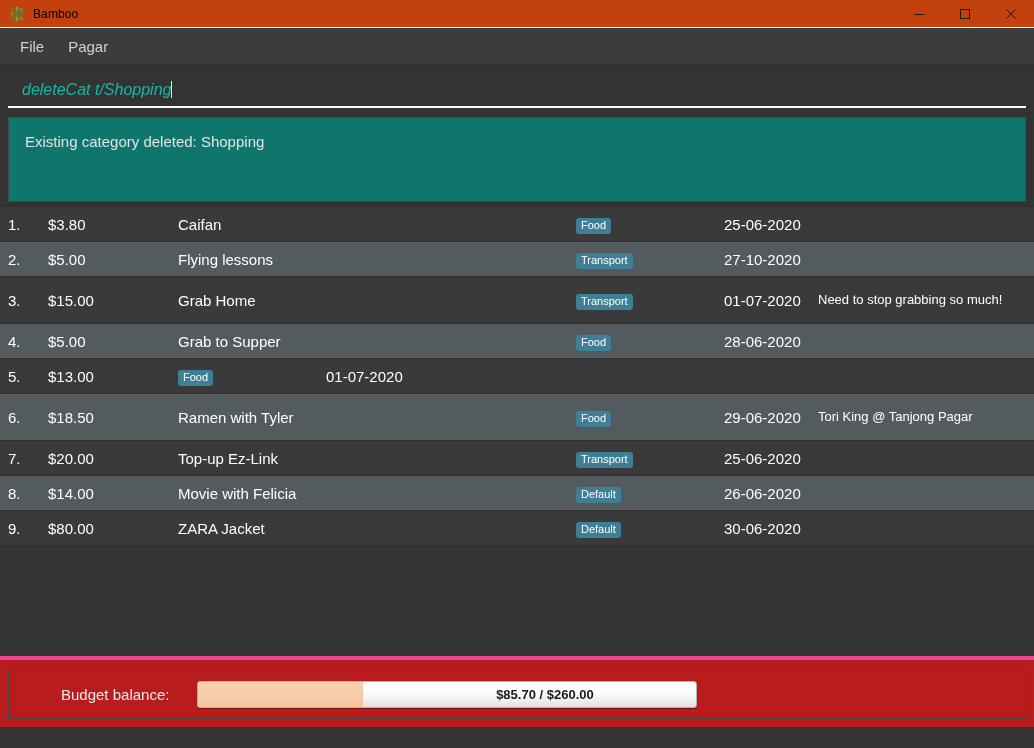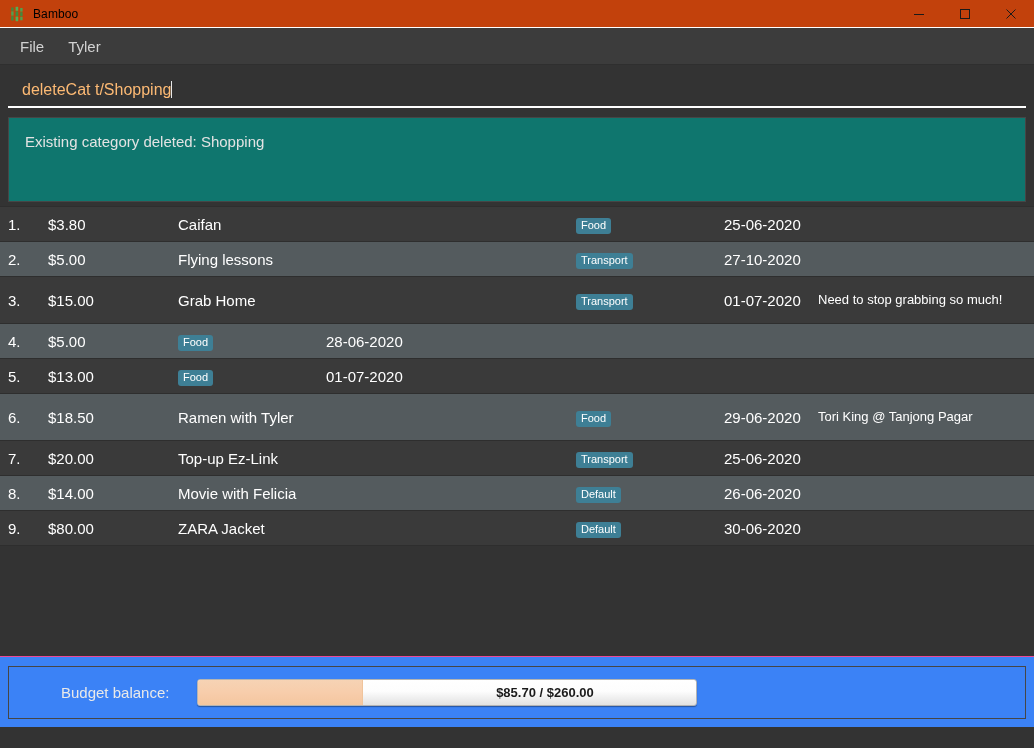--- a/index.html
+++ b/index.html
@@ -68,22 +68,23 @@
     width: 100%;
     border-bottom: 2px solid #ffffff;
     padding: 0 0 7px 14px;
     display: flex;
     align-items: baseline;
     position: relative;
     top: 5px;
   }
   #command-text {
     font-size: 16px;
-    color: #fdba74;
+    color: #14b8a6;
     white-space: pre;
+    font-style: italic;
   }
   #command-caret {
     display: inline-block;
     width: 1px;
     height: 17px;
     background: #e9e9e9;
     position: relative;
     top: 3px;
   }
 
@@ -164,22 +165,22 @@
     flex: 0 0 216px;
     width: 216px;
     font-size: 13px;
     line-height: 1.32;
     padding-right: 6px;
   }
 
   
   #footer {
     height: 71px;
-    background: #3b82f6;
-    border-top: 1px solid #ec4899;
+    background: #b91c1c;
+    border-top: 4px solid #ec4899;
     padding: 9px 8px 8px 8px;
   }
   #footer-inner {
     width: 100%;
     height: 100%;
     border: 1px solid #464646;
     display: flex;
     align-items: center;
     padding-left: 52px;
   }
@@ -246,21 +247,21 @@
   <div class="winbtn">
     <svg width="12" height="12" viewBox="0 0 12 12">
       <line x1="1.5" y1="1.5" x2="10.5" y2="10.5" stroke="#1a1a1a" stroke-width="1"></line>
       <line x1="10.5" y1="1.5" x2="1.5" y2="10.5" stroke="#1a1a1a" stroke-width="1"></line>
     </svg>
   </div>
 </div>
 
 <div id="menubar">
   <div class="menu-item">File</div>
-  <div class="menu-item">Tyler</div>
+  <div class="menu-item">Pagar</div>
 </div>
 
 <div id="command-area">
   <div id="command-box" title="Enter command here...">
     <span id="command-text">deleteCat t/Shopping</span>
       <span id="command-caret"></span>
   </div>
 </div>
 
 <div id="result-area">
@@ -290,20 +291,21 @@
       <div class="c-index">3.</div>
       <div class="c-amount">$15.00</div>
       <div class="c-name">Grab Home</div>
       <div class="c-tag"><span class="tag" style="background: rgb(62, 127, 149);">Transport</span></div>
       <div class="c-date">01-07-2020</div>
       <div class="c-note">Need to stop grabbing so much!</div>
     </div>
     <div class="row even" style="min-height: 35px;">
       <div class="c-index">4.</div>
       <div class="c-amount">$5.00</div>
+      <div class="c-name">Grab to Supper</div>
       <div class="c-tag"><span class="tag" style="background: rgb(62, 127, 149);">Food</span></div>
       <div class="c-date">28-06-2020</div>
       <div class="c-note"></div>
     </div>
     <div class="row odd" style="min-height: 35px;">
       <div class="c-index">5.</div>
       <div class="c-amount">$13.00</div>
       <div class="c-tag"><span class="tag" style="background: rgb(62, 127, 149);">Food</span></div>
       <div class="c-date">01-07-2020</div>
       <div class="c-note"></div>

